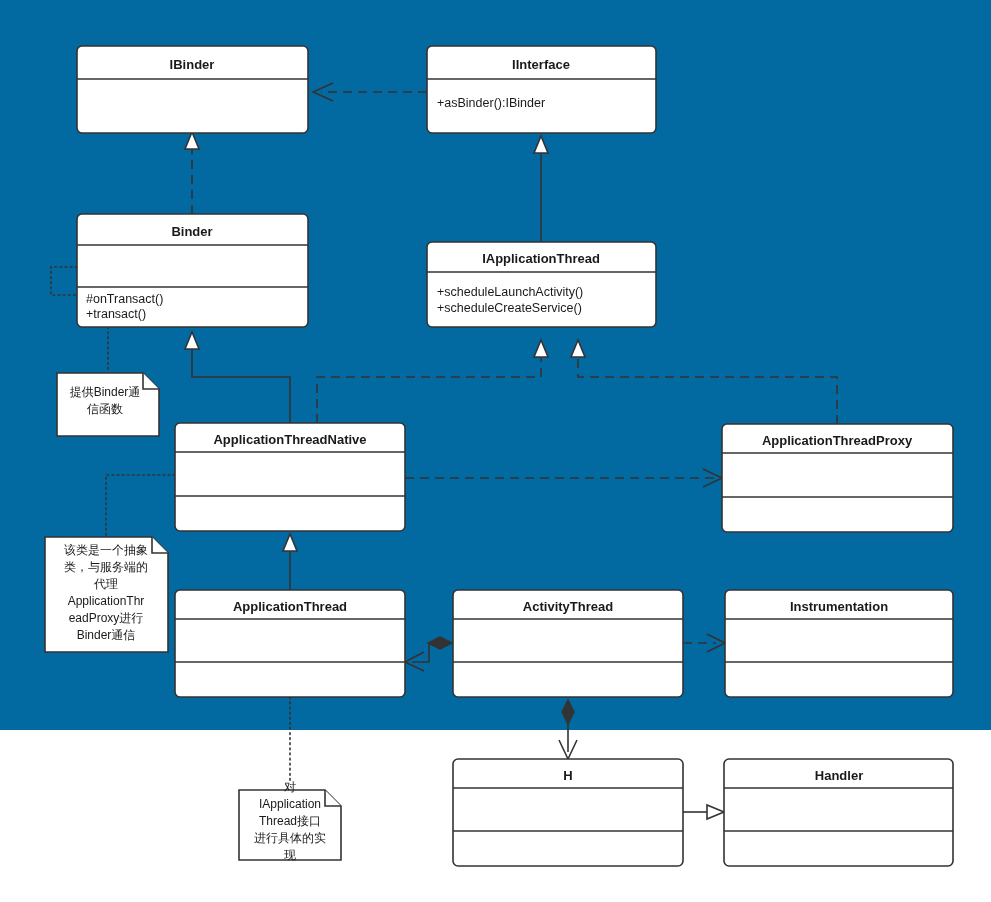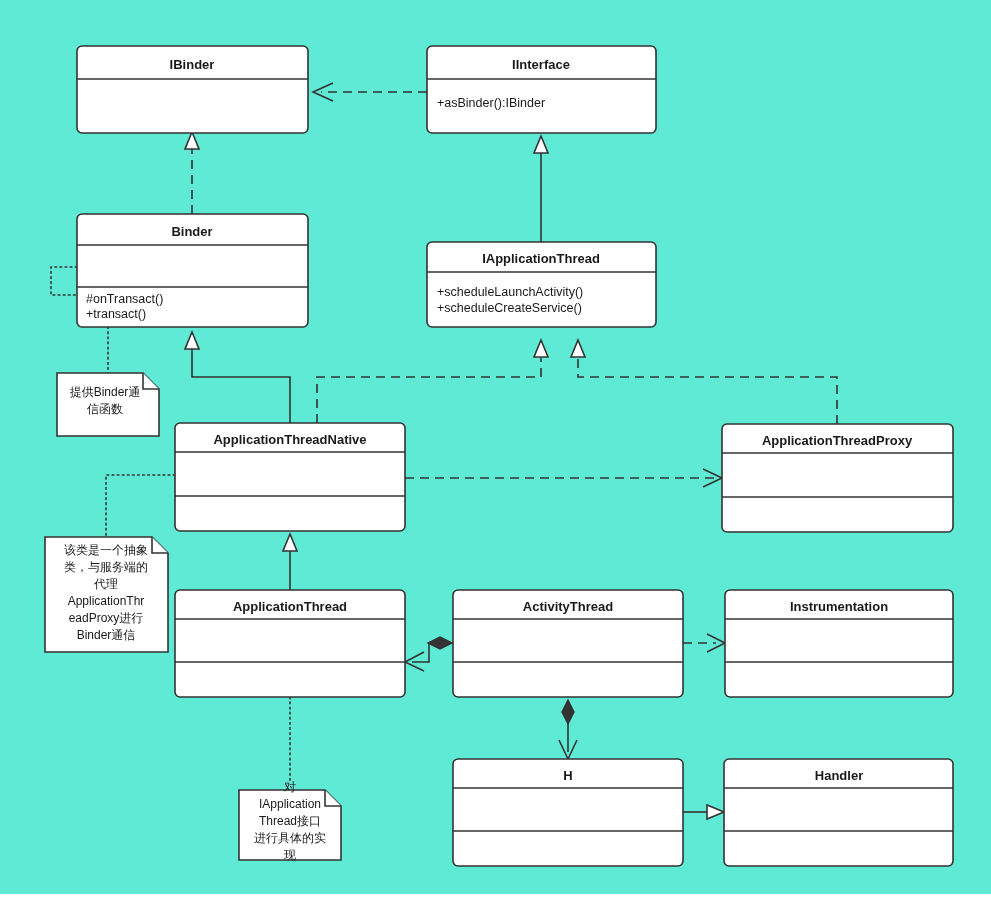--- a/index.html
+++ b/index.html
@@ -9,22 +9,22 @@
   }
   body {
     width: 991px;
     height: 902px;
     font-family: "Liberation Sans", sans-serif;
     overflow: hidden;
   }
   #diagram-root {
     position: relative;
     width: 991px;
-    height: 894px;
-    background: #5eead4;
+    height: 730px;
+    background: #0369a1;
   }
   svg#uml {
     display: block;
     width: 991px;
     height: 902px;
   }
   .cls-box {
     fill: #ffffff;
     stroke: #333333;
     stroke-width: 1.6;

